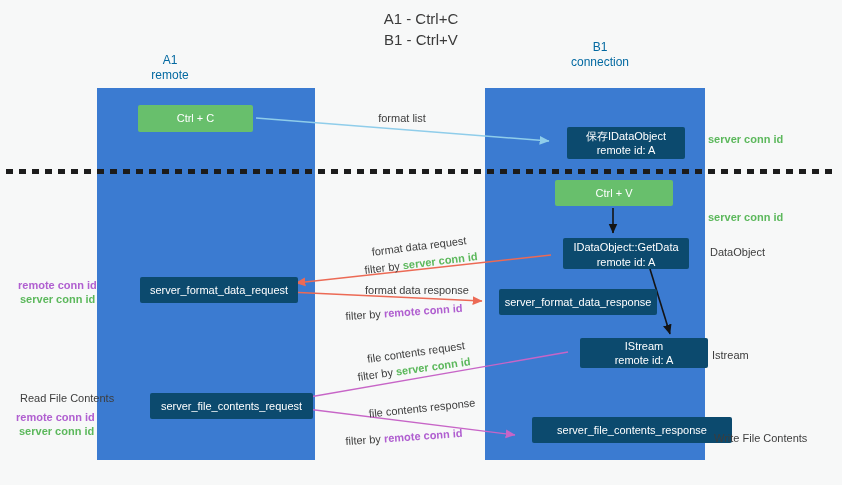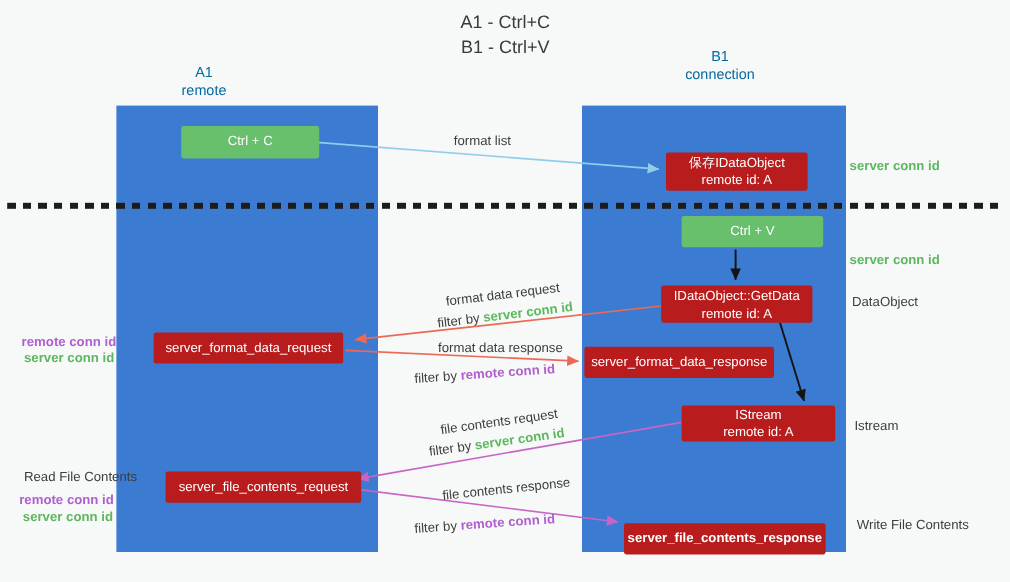--- a/index.html
+++ b/index.html
@@ -13,22 +13,22 @@
   svg.arrows{position:absolute;left:0;top:0;z-index:2;pointer-events:none;}
   .dotted{
     position:absolute;z-index:2;height:5px;
     background:repeating-linear-gradient(90deg,#1c1c1c 0 7px,transparent 7px 13px);
   }
   .box{
     position:absolute;z-index:3;display:flex;flex-direction:column;
     align-items:center;justify-content:center;text-align:center;
     color:#fff;font-size:11px;line-height:1.3;border-radius:2px;
   }
-  .orange{background:#b91c1c;}
-  .green{background:#68bf6c;margin-left:13px;}
+  .orange{background:#0c4a6e;margin-left:12px;}
+  .green{background:#68bf6c;}
   .hdr{position:absolute;z-index:3;text-align:center;font-size:12px;color:#0369a1;line-height:15px;}
   .title{position:absolute;z-index:3;left:0;top:8px;width:100%;text-align:center;
          font-size:15px;line-height:21px;color:#3a3a3a;}
   .lbl{position:absolute;z-index:3;font-size:11px;color:#3d3d3d;white-space:nowrap;}
   .c{transform:translate(-50%,-50%);}
   .c.r4{transform:translate(-50%,-50%) rotate(-4deg);}
   .c.r6{transform:translate(-50%,-50%) rotate(-6deg);}
   .c.r7{transform:translate(-50%,-50%) rotate(-7deg);}
   .c.r8{transform:translate(-50%,-50%) rotate(-8deg);}
   .green-t{color:#5cb85c;font-weight:bold;}
@@ -103,21 +103,21 @@
     <div>IDataObject::GetData</div>
     <div>remote id: A</div>
   </div>
   <div class="box orange" style="left:487px;top:289px;width:158px;height:26px;">
     <div>server_format_data_response</div>
   </div>
   <div class="box orange" style="left:568px;top:338px;width:128px;height:30px;">
     <div>IStream</div>
     <div>remote id: A</div>
   </div>
-  <div class="box orange" style="left:520px;top:436px;width:168px;height:26px;font-weight:bold;">
+  <div class="box orange" style="left:520px;top:417px;width:200px;height:26px;">
     <div>server_file_contents_response</div>
   </div>
 
   <div class="lbl c" style="left:402px;top:118px;">format list</div>
 
   <div class="lbl c r7" style="left:419px;top:246px;">format data request</div>
   <div class="lbl c r7" style="left:421px;top:263px;">
     <span>filter by</span>
     <span class="green-t">server conn id</span>
   </div>

